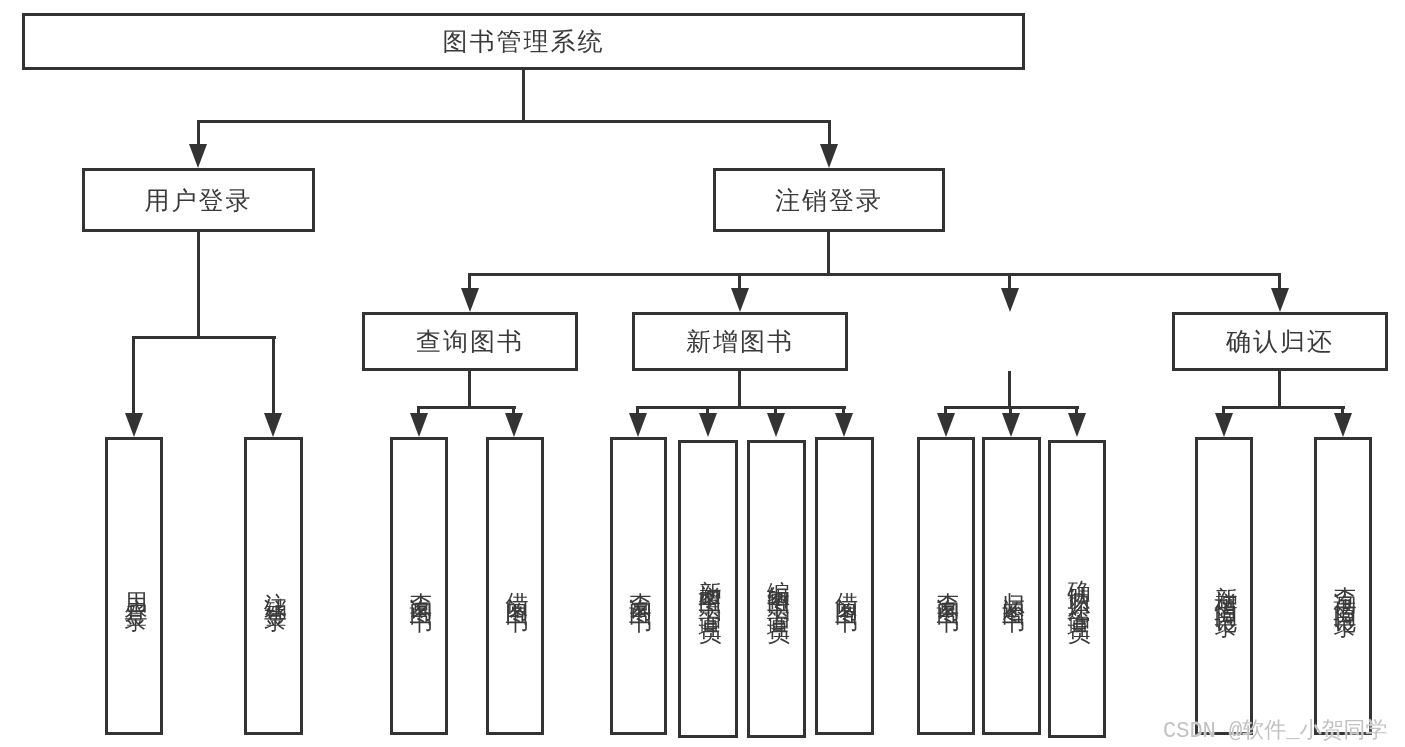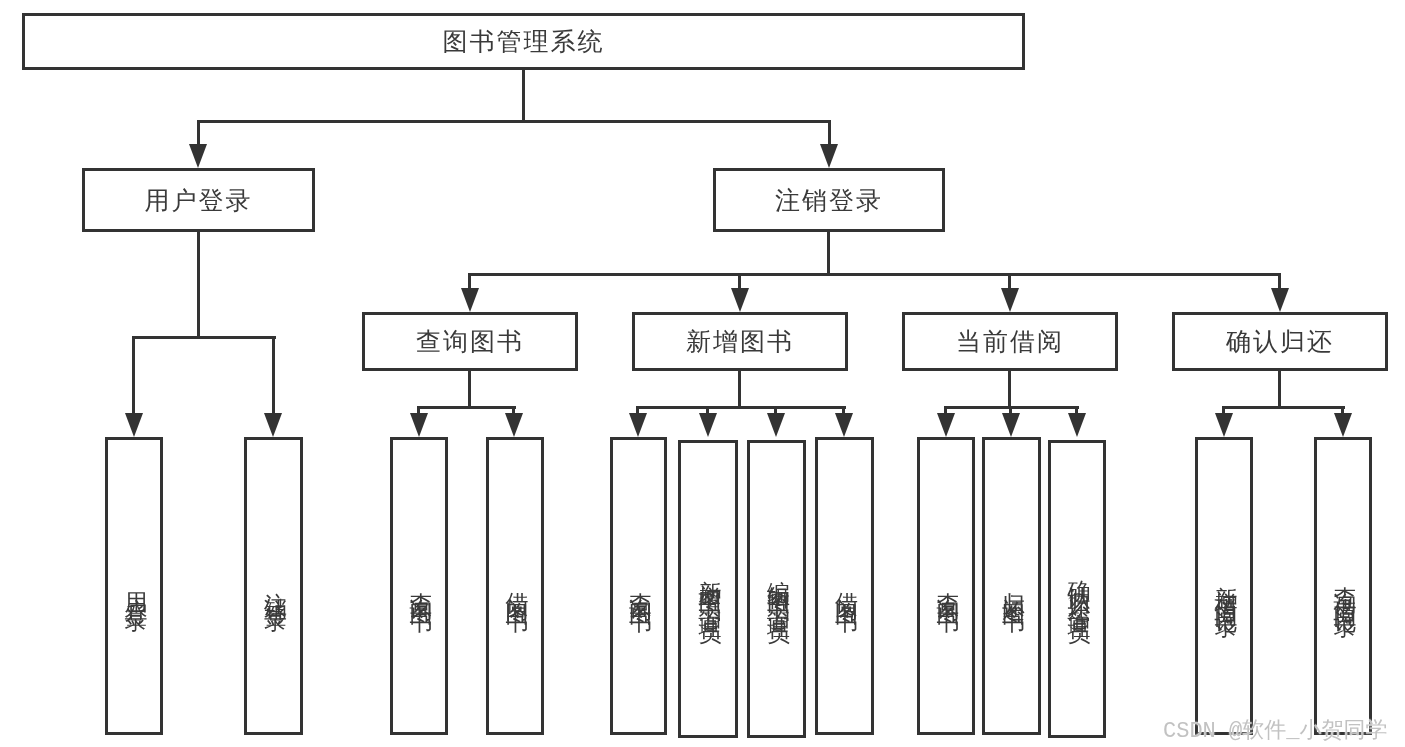--- a/index.html
+++ b/index.html
@@ -101,23 +101,20 @@
   <div class="arrow" style="left:731px;top:288px"></div>
   <div class="arrow" style="left:1001px;top:288px"></div>
   <div class="arrow" style="left:1271px;top:288px"></div>
 
   <div class="box hbox" style="left:362px;top:312px;width:216px;height:59px">
     <span class="lbl">查询图书</span>
   </div>
   <div class="box hbox" style="left:632px;top:312px;width:216px;height:59px">
     <span class="lbl">新增图书</span>
   </div>
-  <div class="box hbox" style="left:902px;top:312px;width:216px;height:59px">
-    <span class="lbl">当前借阅</span>
-  </div>
   <div class="box hbox" style="left:1172px;top:312px;width:216px;height:59px">
     <span class="lbl">确认归还</span>
   </div>
 
   <div class="line" style="left:468px;top:371px;width:3px;height:35px"></div>
   <div class="line" style="left:417px;top:406px;width:99px;height:3px"></div>
   <div class="line" style="left:417px;top:406px;width:3px;height:10px"></div>
   <div class="line" style="left:512px;top:406px;width:3px;height:10px"></div>
   <div class="arrow" style="left:410px;top:413px"></div>
   <div class="arrow" style="left:505px;top:413px"></div>

